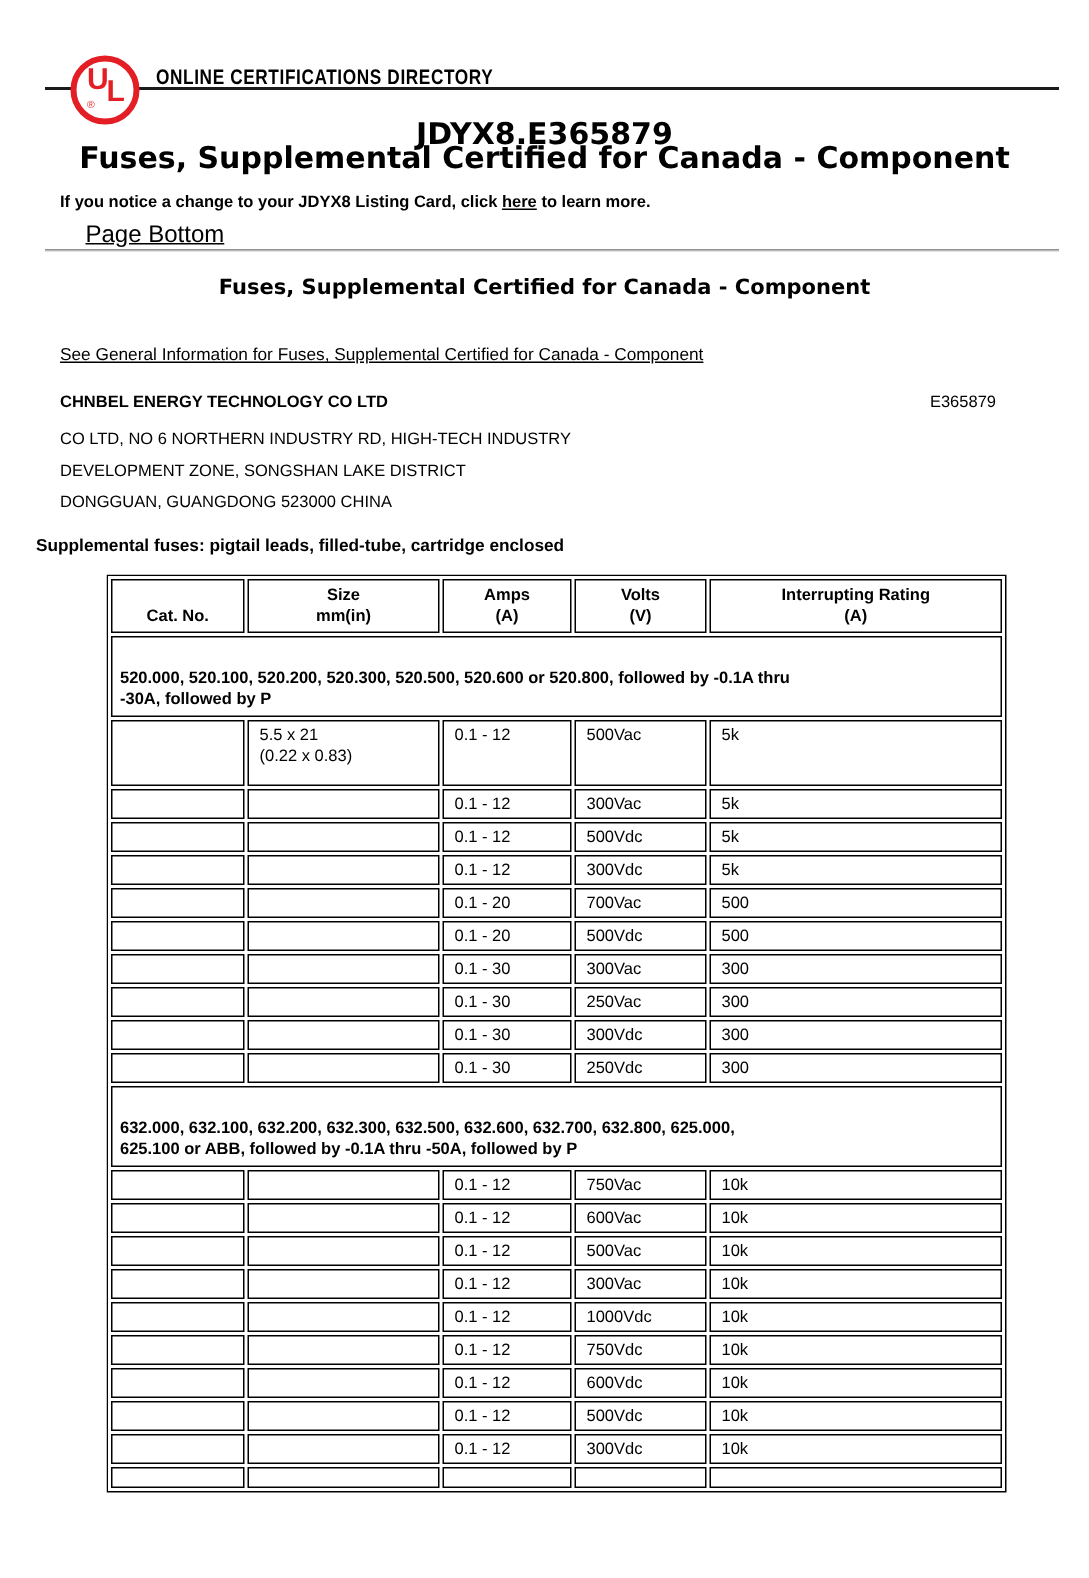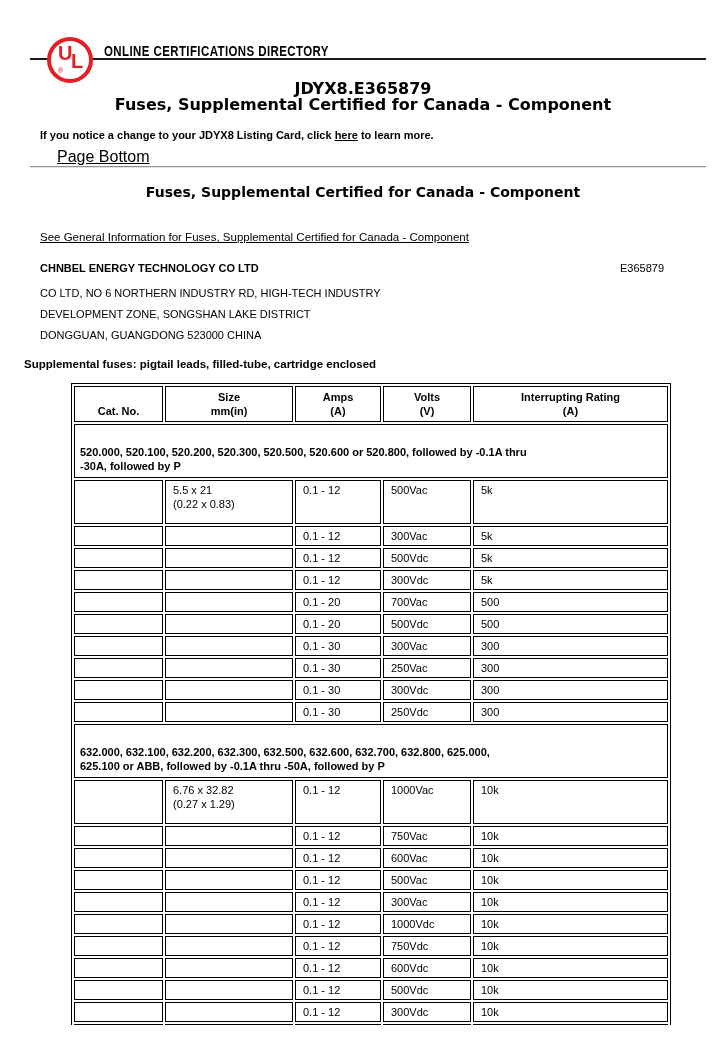--- a/index.html
+++ b/index.html
@@ -20,21 +20,21 @@
   .ul-logo .ul-u{position:absolute;left:7px;top:1px;font-weight:bold;font-size:20px;color:var(--brand-red);
     font-family:"Liberation Sans",sans-serif;}
   .ul-logo .ul-l{position:absolute;left:20px;top:9px;font-weight:bold;font-size:20px;color:var(--brand-red);
     font-family:"Liberation Sans",sans-serif;}
   .ul-logo .ul-reg{position:absolute;left:7px;top:26px;font-size:7px;color:var(--brand-red);}
   .masthead-title{position:absolute;left:104px;top:44px;font-size:14px;font-weight:bold;letter-spacing:0.5px;
     transform:scaleX(0.82);transform-origin:left bottom;white-space:nowrap;line-height:14px;}
 
   
   .doc-title{position:absolute;left:0;top:81px;width:726px;text-align:center;
-    font-family:"DejaVu Sans",sans-serif;font-weight:bold;font-size:16px;line-height:16px;}
+    font-family:"DejaVu Sans",sans-serif;font-weight:bold;font-size:20px;line-height:16px;}
   .doc-title div{white-space:nowrap;}
 
   .notice{position:absolute;left:40px;top:129px;font-size:11px;font-weight:bold;white-space:nowrap;}
   .notice a{color:inherit;text-decoration:underline;cursor:pointer;}
   .page-bottom{position:absolute;left:57px;top:148px;font-size:16px;text-decoration:underline;color:inherit;cursor:pointer;}
 
   .gray-rule{position:absolute;left:30px;top:166px;width:676px;height:2px;background:var(--rule-gray);
     border-bottom:1px solid #e2e2e2;}
 
   .section-title{position:absolute;left:0;top:184px;width:726px;text-align:center;
@@ -192,28 +192,20 @@
             <td></td>
             <td class="size-cell"></td>
             <td>0.1 - 30</td>
             <td>250Vdc</td>
             <td>300</td>
           </tr>
           <tr class="group-row">
             <td colspan="5">632.000, 632.100, 632.200, 632.300, 632.500, 632.600, 632.700, 632.800, 625.000,
 625.100 or ABB, followed by -0.1A thru -50A, followed by P</td>
           </tr>
-          <tr class="tall-row">
-            <td></td>
-            <td class="size-cell">6.76 x 32.82
-(0.27 x 1.29)</td>
-            <td>0.1 - 12</td>
-            <td>1000Vac</td>
-            <td>10k</td>
-          </tr>
           <tr>
             <td></td>
             <td class="size-cell"></td>
             <td>0.1 - 12</td>
             <td>750Vac</td>
             <td>10k</td>
           </tr>
           <tr>
             <td></td>
             <td class="size-cell"></td>

